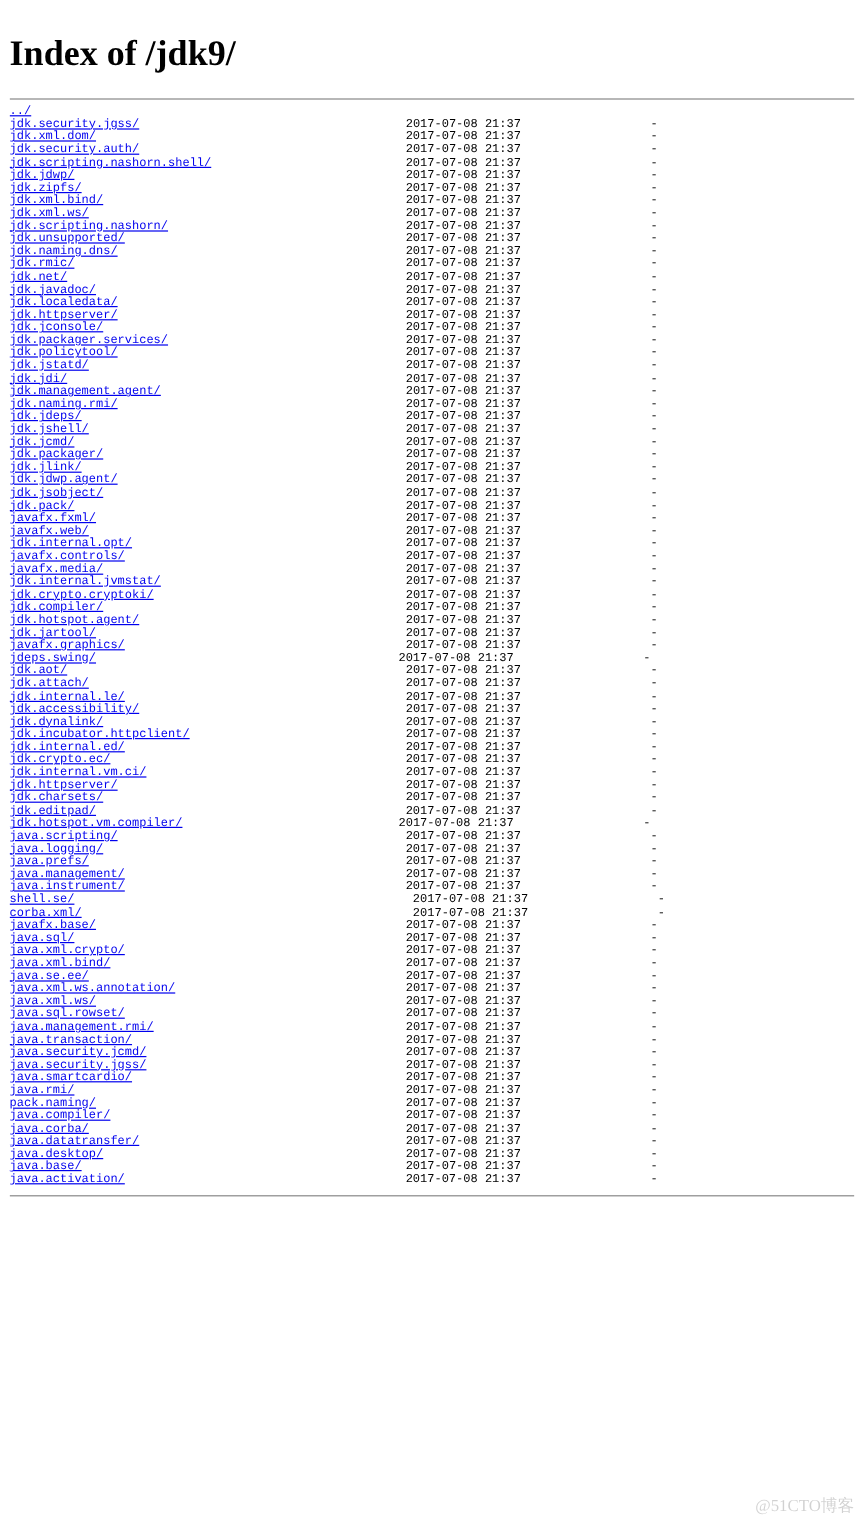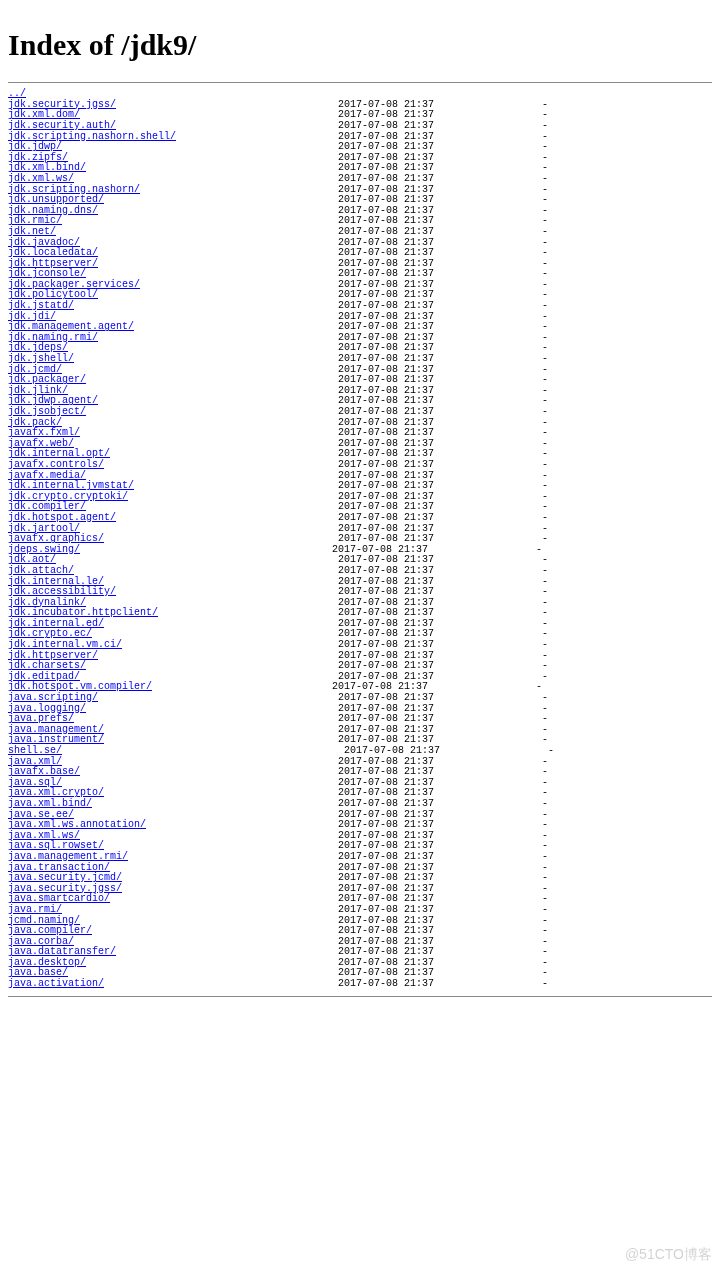--- a/index.html
+++ b/index.html
@@ -27,21 +27,21 @@
   }
   a {
     color: #0000EE;
     text-decoration: underline;
   }
   .watermark {
     position: fixed;
     right: 8px;
     bottom: 6px;
     color: rgba(0,0,0,0.18);
-    font-family: Liberation Sans, sans-serif;
+    font-family: Liberation Serif, serif;
     font-size: 14px;
     pointer-events: none;
   }
 </style>
 </head>
 <body>
 
 <h1>Index of /jdk9/</h1>
 <hr>
 <pre id="listing"><a href="../">../</a>
@@ -100,36 +100,36 @@
 </span><a href="jdk.httpserver/">jdk.httpserver/</a><span>                                        2017-07-08 21:37                  -
 </span><a href="jdk.charsets/">jdk.charsets/</a><span>                                          2017-07-08 21:37                  -
 </span><a href="jdk.editpad/">jdk.editpad/</a><span>                                           2017-07-08 21:37                  -
 </span><a href="jdk.internal.vm.compiler/">jdk.hotspot.vm.compiler/</a><span>                              2017-07-08 21:37                  -
 </span><a href="java.scripting/">java.scripting/</a><span>                                        2017-07-08 21:37                  -
 </span><a href="java.logging/">java.logging/</a><span>                                          2017-07-08 21:37                  -
 </span><a href="java.prefs/">java.prefs/</a><span>                                            2017-07-08 21:37                  -
 </span><a href="java.management/">java.management/</a><span>                                       2017-07-08 21:37                  -
 </span><a href="java.instrument/">java.instrument/</a><span>                                       2017-07-08 21:37                  -
 </span><a href="java.se/">shell.se/</a><span>                                               2017-07-08 21:37                  -
-</span><a href="java.xml/">java.xml/</a><span>                                              2017-07-08 21:37                  -
+</span><a href="java.xml/">corba.xml/</a><span>                                              2017-07-08 21:37                  -
 </span><a href="javafx.base/">javafx.base/</a><span>                                           2017-07-08 21:37                  -
 </span><a href="java.sql/">java.sql/</a><span>                                              2017-07-08 21:37                  -
 </span><a href="java.xml.crypto/">java.xml.crypto/</a><span>                                       2017-07-08 21:37                  -
 </span><a href="java.xml.bind/">java.xml.bind/</a><span>                                         2017-07-08 21:37                  -
 </span><a href="java.se.ee/">java.se.ee/</a><span>                                            2017-07-08 21:37                  -
 </span><a href="java.xml.ws.annotation/">java.xml.ws.annotation/</a><span>                                2017-07-08 21:37                  -
 </span><a href="java.xml.ws/">java.xml.ws/</a><span>                                           2017-07-08 21:37                  -
 </span><a href="java.sql.rowset/">java.sql.rowset/</a><span>                                       2017-07-08 21:37                  -
 </span><a href="java.management.rmi/">java.management.rmi/</a><span>                                   2017-07-08 21:37                  -
 </span><a href="java.transaction/">java.transaction/</a><span>                                      2017-07-08 21:37                  -
 </span><a href="java.security.sasl/">java.security.jcmd/</a><span>                                    2017-07-08 21:37                  -
 </span><a href="java.security.jgss/">java.security.jgss/</a><span>                                    2017-07-08 21:37                  -
 </span><a href="java.smartcardio/">java.smartcardio/</a><span>                                      2017-07-08 21:37                  -
 </span><a href="java.rmi/">java.rmi/</a><span>                                              2017-07-08 21:37                  -
-</span><a href="java.naming/">jcmd.naming/</a><span>                                           2017-07-08 21:37                  -
+</span><a href="java.naming/">pack.naming/</a><span>                                           2017-07-08 21:37                  -
 </span><a href="java.compiler/">java.compiler/</a><span>                                         2017-07-08 21:37                  -
 </span><a href="java.corba/">java.corba/</a><span>                                            2017-07-08 21:37                  -
 </span><a href="java.datatransfer/">java.datatransfer/</a><span>                                     2017-07-08 21:37                  -
 </span><a href="java.desktop/">java.desktop/</a><span>                                          2017-07-08 21:37                  -
 </span><a href="java.base/">java.base/</a><span>                                             2017-07-08 21:37                  -
 </span><a href="java.activation/">java.activation/</a><span>                                       2017-07-08 21:37                  -
 </span></pre>
 <hr>
 
 <div class="watermark">@51CTO博客</div>

